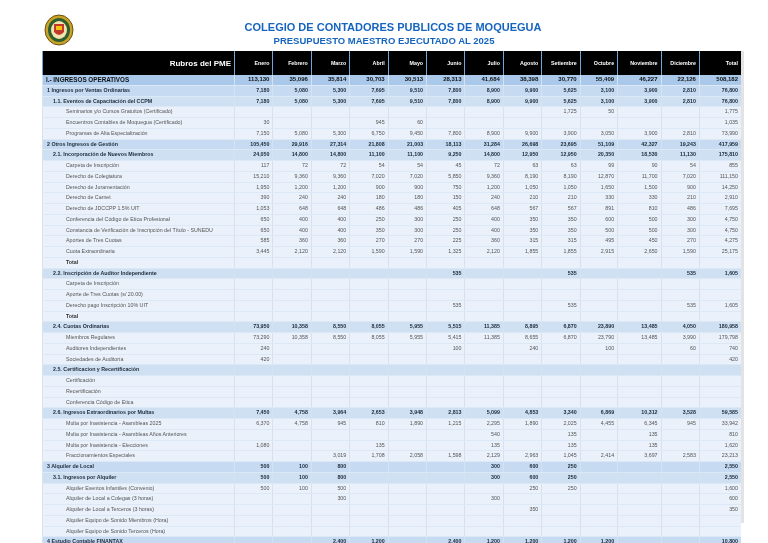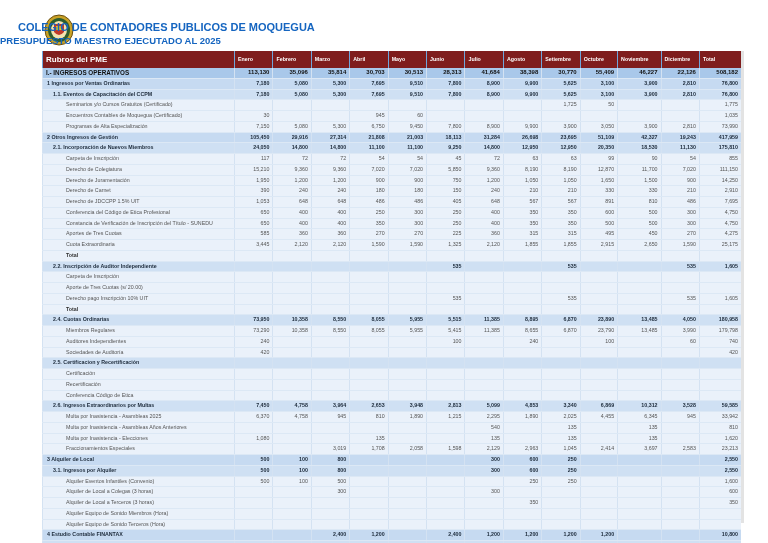--- a/index.html
+++ b/index.html
@@ -1,23 +1,23 @@
 <!DOCTYPE html>
 <html><head>
 <meta charset="utf-8">
 <style>
   html, body { margin:0; padding:0; background:#ffffff; }
   body { width:768px; height:543px; position:relative; overflow:hidden; font-family:"Liberation Sans", sans-serif; }
   .logo { position:absolute; left:44px; top:14px; width:30px; height:32px; }
-  .title { position:absolute; left:0; width:768px; text-align:left; color:#1565c0; font-weight:bold; }
+  .title { position:absolute; left:0; width:768px; text-align:center; color:#1565c0; font-weight:bold; }
   .title1 { top:21px; font-size:11px; padding-left:18px; box-sizing:border-box; }
   .title2 { top:35px; font-size:9.5px; box-sizing:border-box; }
   table.pme { position:absolute; left:42px; top:51px; border-collapse:collapse; table-layout:fixed; width:699px; }
   table.pme th, table.pme td { padding:0 3px; height:9.75px; line-height:9.75px; font-size:5.3px; white-space:nowrap; overflow:hidden; }
-  table.pme th { background:#7f1d1d; color:#fff; font-weight:bold; height:17px; line-height:13px; text-align:left; border-left:1px solid #6fa6dc; }
+  table.pme th { background:#000000; color:#fff; font-weight:bold; height:24px; line-height:13px; text-align:right; border-left:1px solid #6fa6dc; }
   table.pme th.rubro { font-size:8px; }
   table.pme td { border-left:1px solid #d4e2f2; border-bottom:1px solid #dce8f5; color:#555; text-align:right; }
   table.pme td.label { text-align:left; }
   tr.l0 td { background:#a9c8ea; color:#111; font-weight:bold; font-size:6px; }
   tr.l1 td { background:#c6daf1; color:#1c2a3a; font-weight:bold; }
   tr.l2 td { background:#cfe0f3; color:#1c2a3a; font-weight:bold; }
   tr.l3 td { background:#eaf1fa; color:#555; }
   tr.l4 td { background:#eaf1fa; color:#333; font-weight:bold; }
   tr.l0 td.label { padding-left:3px; font-size:6.3px; }
   tr.l1 td.label { padding-left:4px; }

